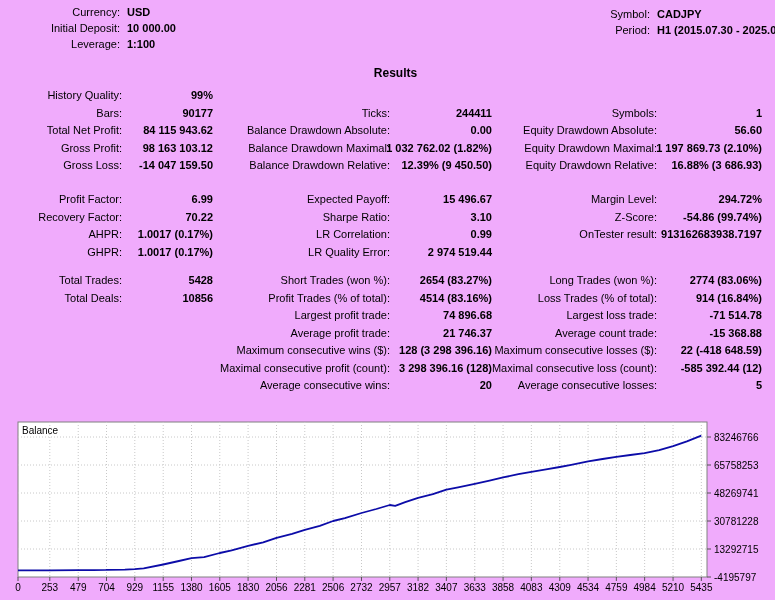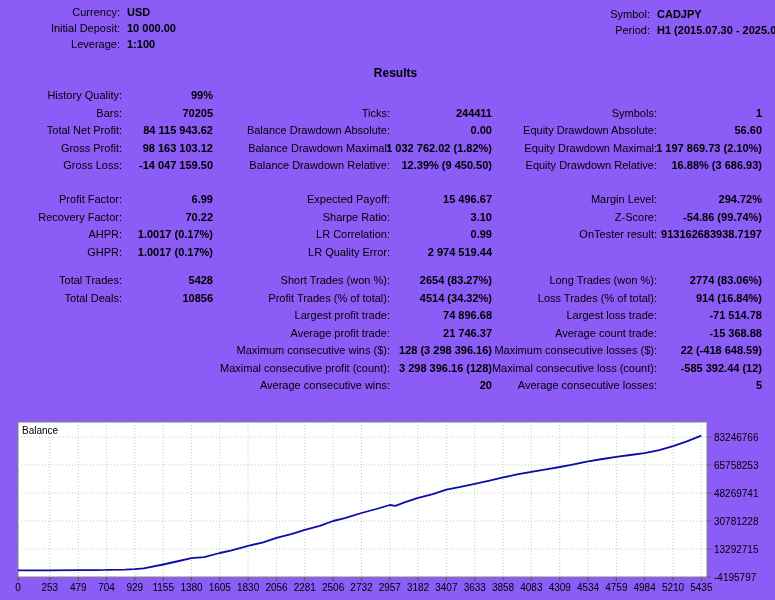--- a/index.html
+++ b/index.html
@@ -1,17 +1,17 @@
 <!DOCTYPE html>
 <html><head>
 <meta charset="utf-8">
 <style>
   html,body { margin:0; padding:0; background:#fff; }
   .page {
-    position:relative; width:775px; height:600px; background:#8b5cf6;
+    position:relative; width:775px; height:600px; background:#f0abfc;
     font-family:"Liberation Sans", sans-serif; font-size:11px; color:#000;
     overflow:hidden;
   }
   .hdr { position:absolute; }
   .hdr-row { display:grid; line-height:16px; white-space:nowrap; }
   #hdr-left { left:0; top:4px; }
   #hdr-left .hdr-row { grid-template-columns:120px auto; column-gap:7px; }
   #hdr-right { left:520px; top:6px; }
   #hdr-right .hdr-row { grid-template-columns:130px auto; column-gap:7px; }
   .hdr-lbl { text-align:right; }
@@ -70,21 +70,21 @@
   <div class="results-title">Results</div>
 
   <div class="stats-grid g1" id="stats-g1">
       <div class="cell lbl">History Quality:</div>
       <div class="cell val">99%</div>
       <div class="cell lbl"></div>
       <div class="cell val"></div>
       <div class="cell lbl"></div>
       <div class="cell val"></div>
       <div class="cell lbl">Bars:</div>
-      <div class="cell val">70205</div>
+      <div class="cell val">90177</div>
       <div class="cell lbl">Ticks:</div>
       <div class="cell val">244411</div>
       <div class="cell lbl">Symbols:</div>
       <div class="cell val">1</div>
       <div class="cell lbl">Total Net Profit:</div>
       <div class="cell val">84 115 943.62</div>
       <div class="cell lbl">Balance Drawdown Absolute:</div>
       <div class="cell val">0.00</div>
       <div class="cell lbl">Equity Drawdown Absolute:</div>
       <div class="cell val">56.60</div>
@@ -130,21 +130,21 @@
   <div class="stats-grid g3" id="stats-g3">
       <div class="cell lbl">Total Trades:</div>
       <div class="cell val">5428</div>
       <div class="cell lbl">Short Trades (won %):</div>
       <div class="cell val">2654 (83.27%)</div>
       <div class="cell lbl">Long Trades (won %):</div>
       <div class="cell val">2774 (83.06%)</div>
       <div class="cell lbl">Total Deals:</div>
       <div class="cell val">10856</div>
       <div class="cell lbl">Profit Trades (% of total):</div>
-      <div class="cell val">4514 (34.32%)</div>
+      <div class="cell val">4514 (83.16%)</div>
       <div class="cell lbl">Loss Trades (% of total):</div>
       <div class="cell val">914 (16.84%)</div>
       <div class="cell lbl"></div>
       <div class="cell val"></div>
       <div class="cell lbl">Largest profit trade:</div>
       <div class="cell val">74 896.68</div>
       <div class="cell lbl">Largest loss trade:</div>
       <div class="cell val">-71 514.78</div>
       <div class="cell lbl"></div>
       <div class="cell val"></div>

